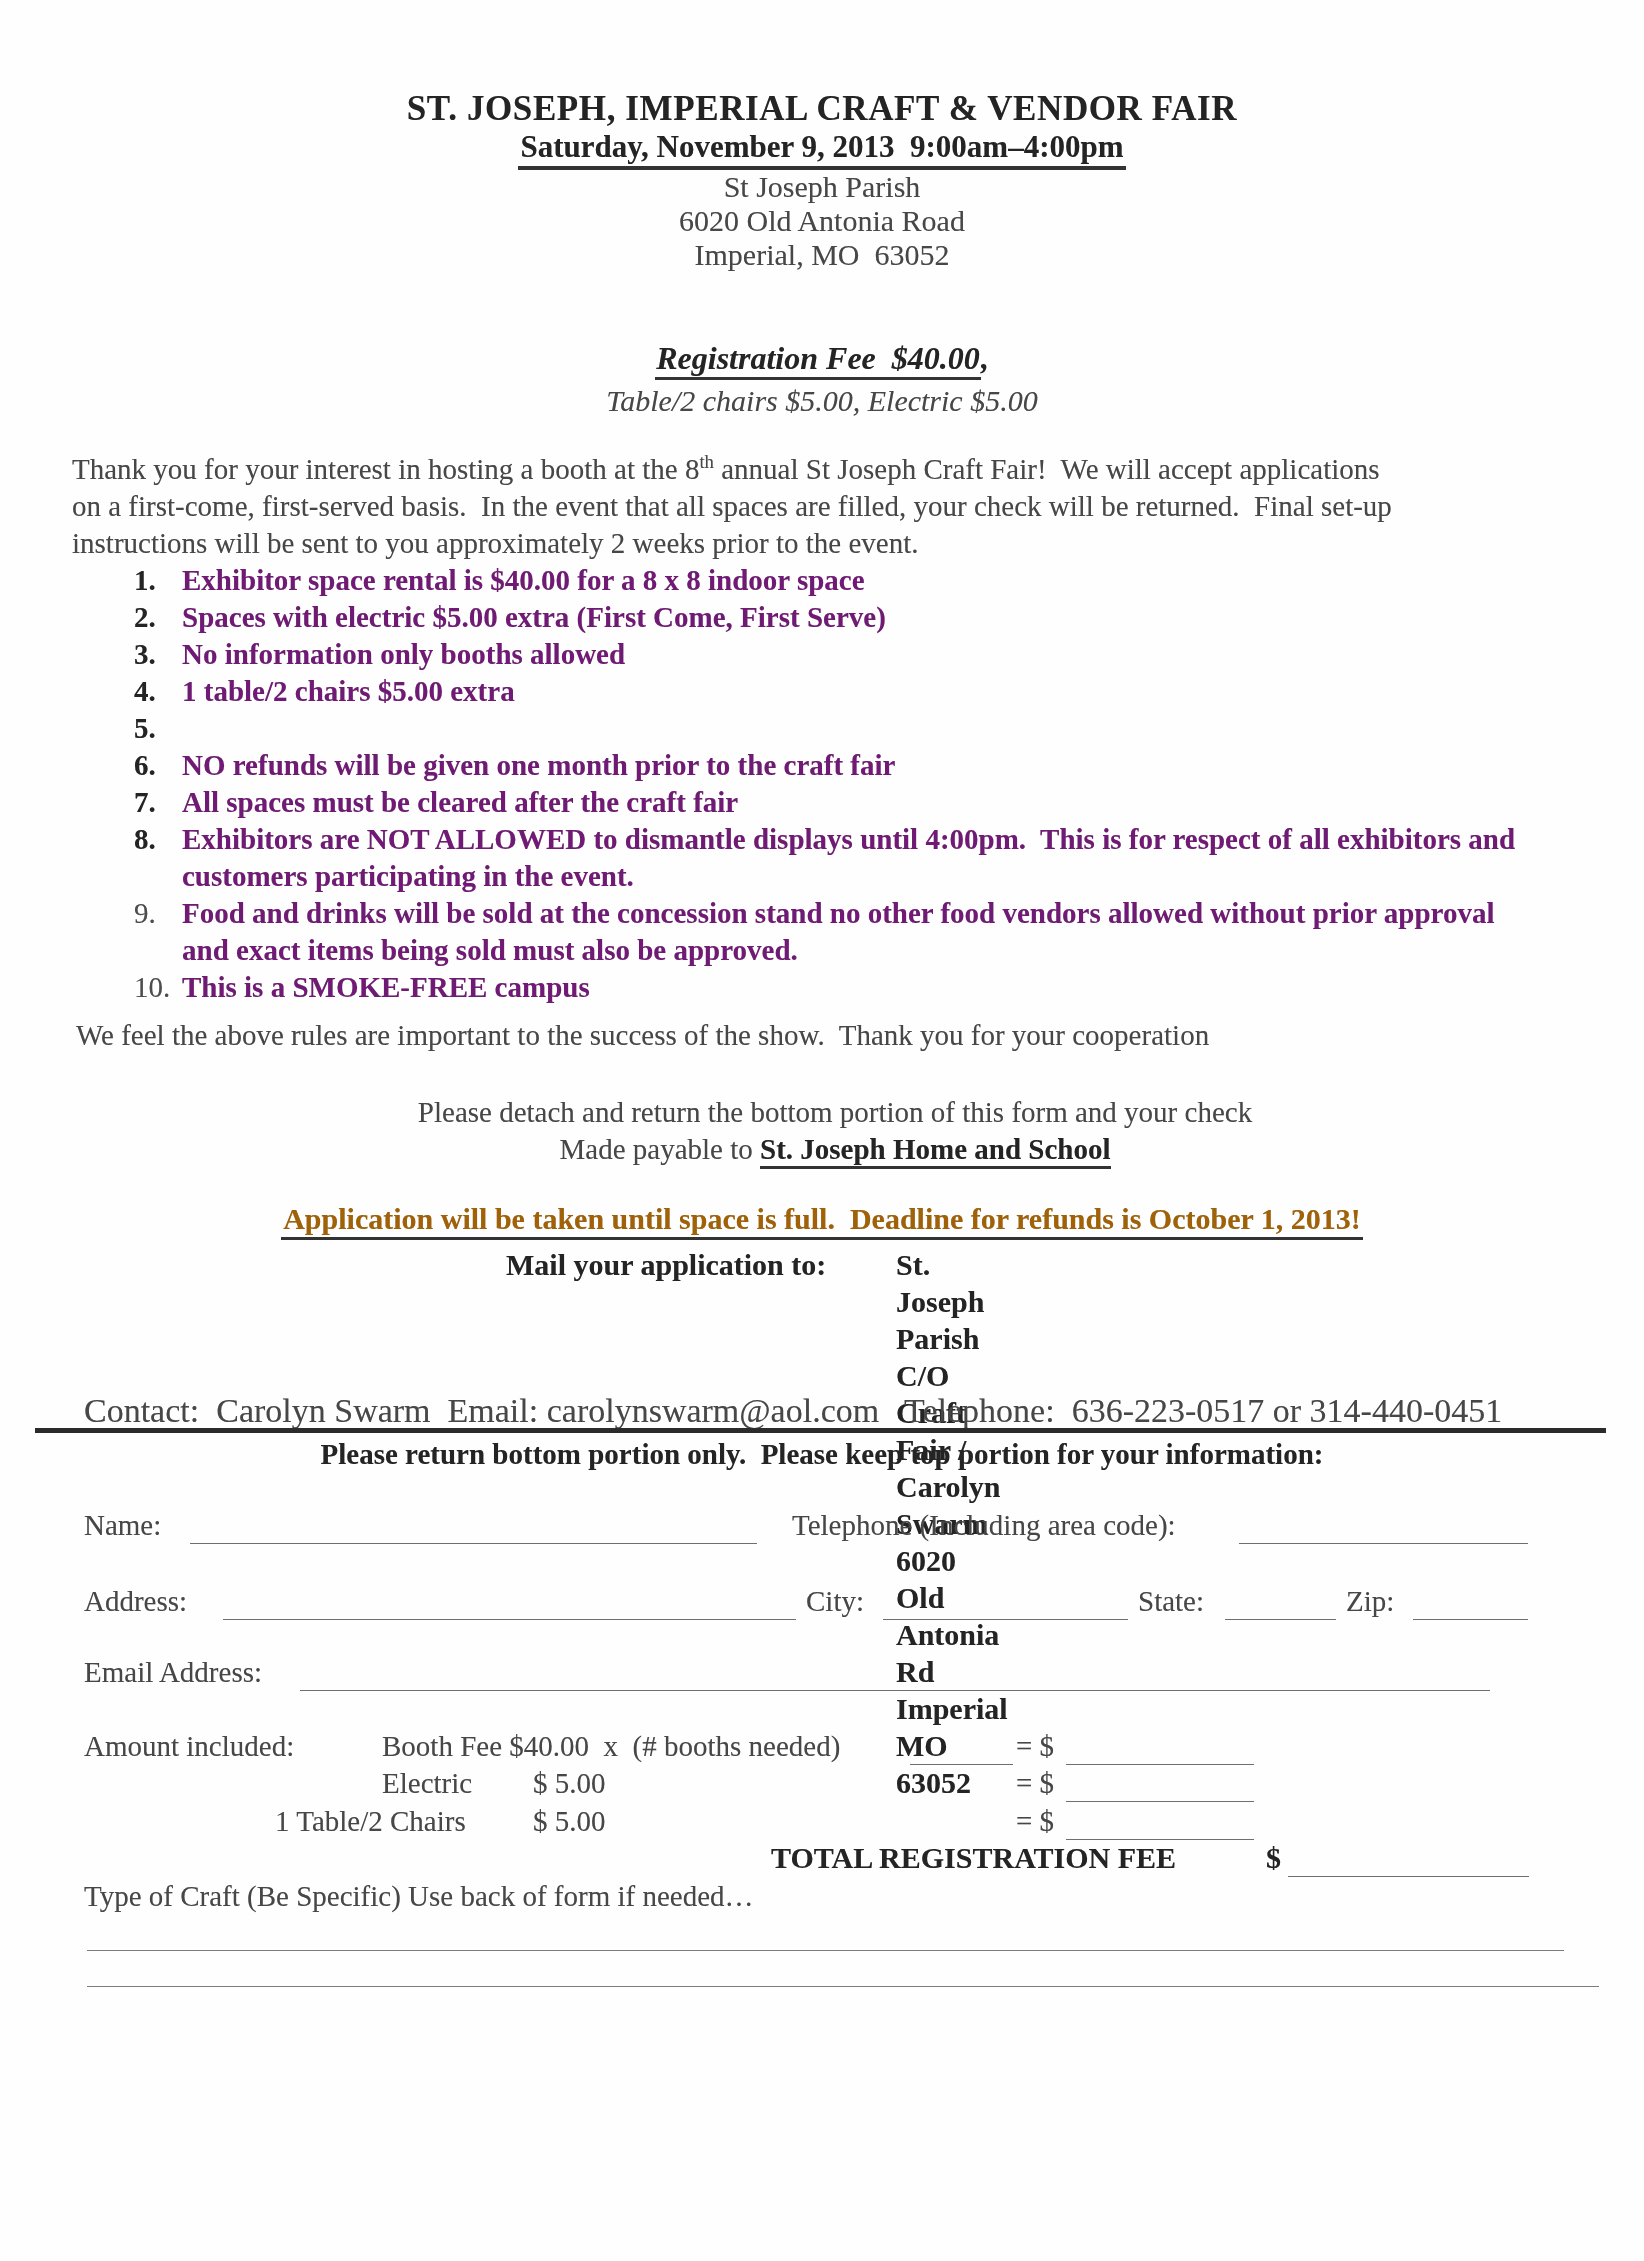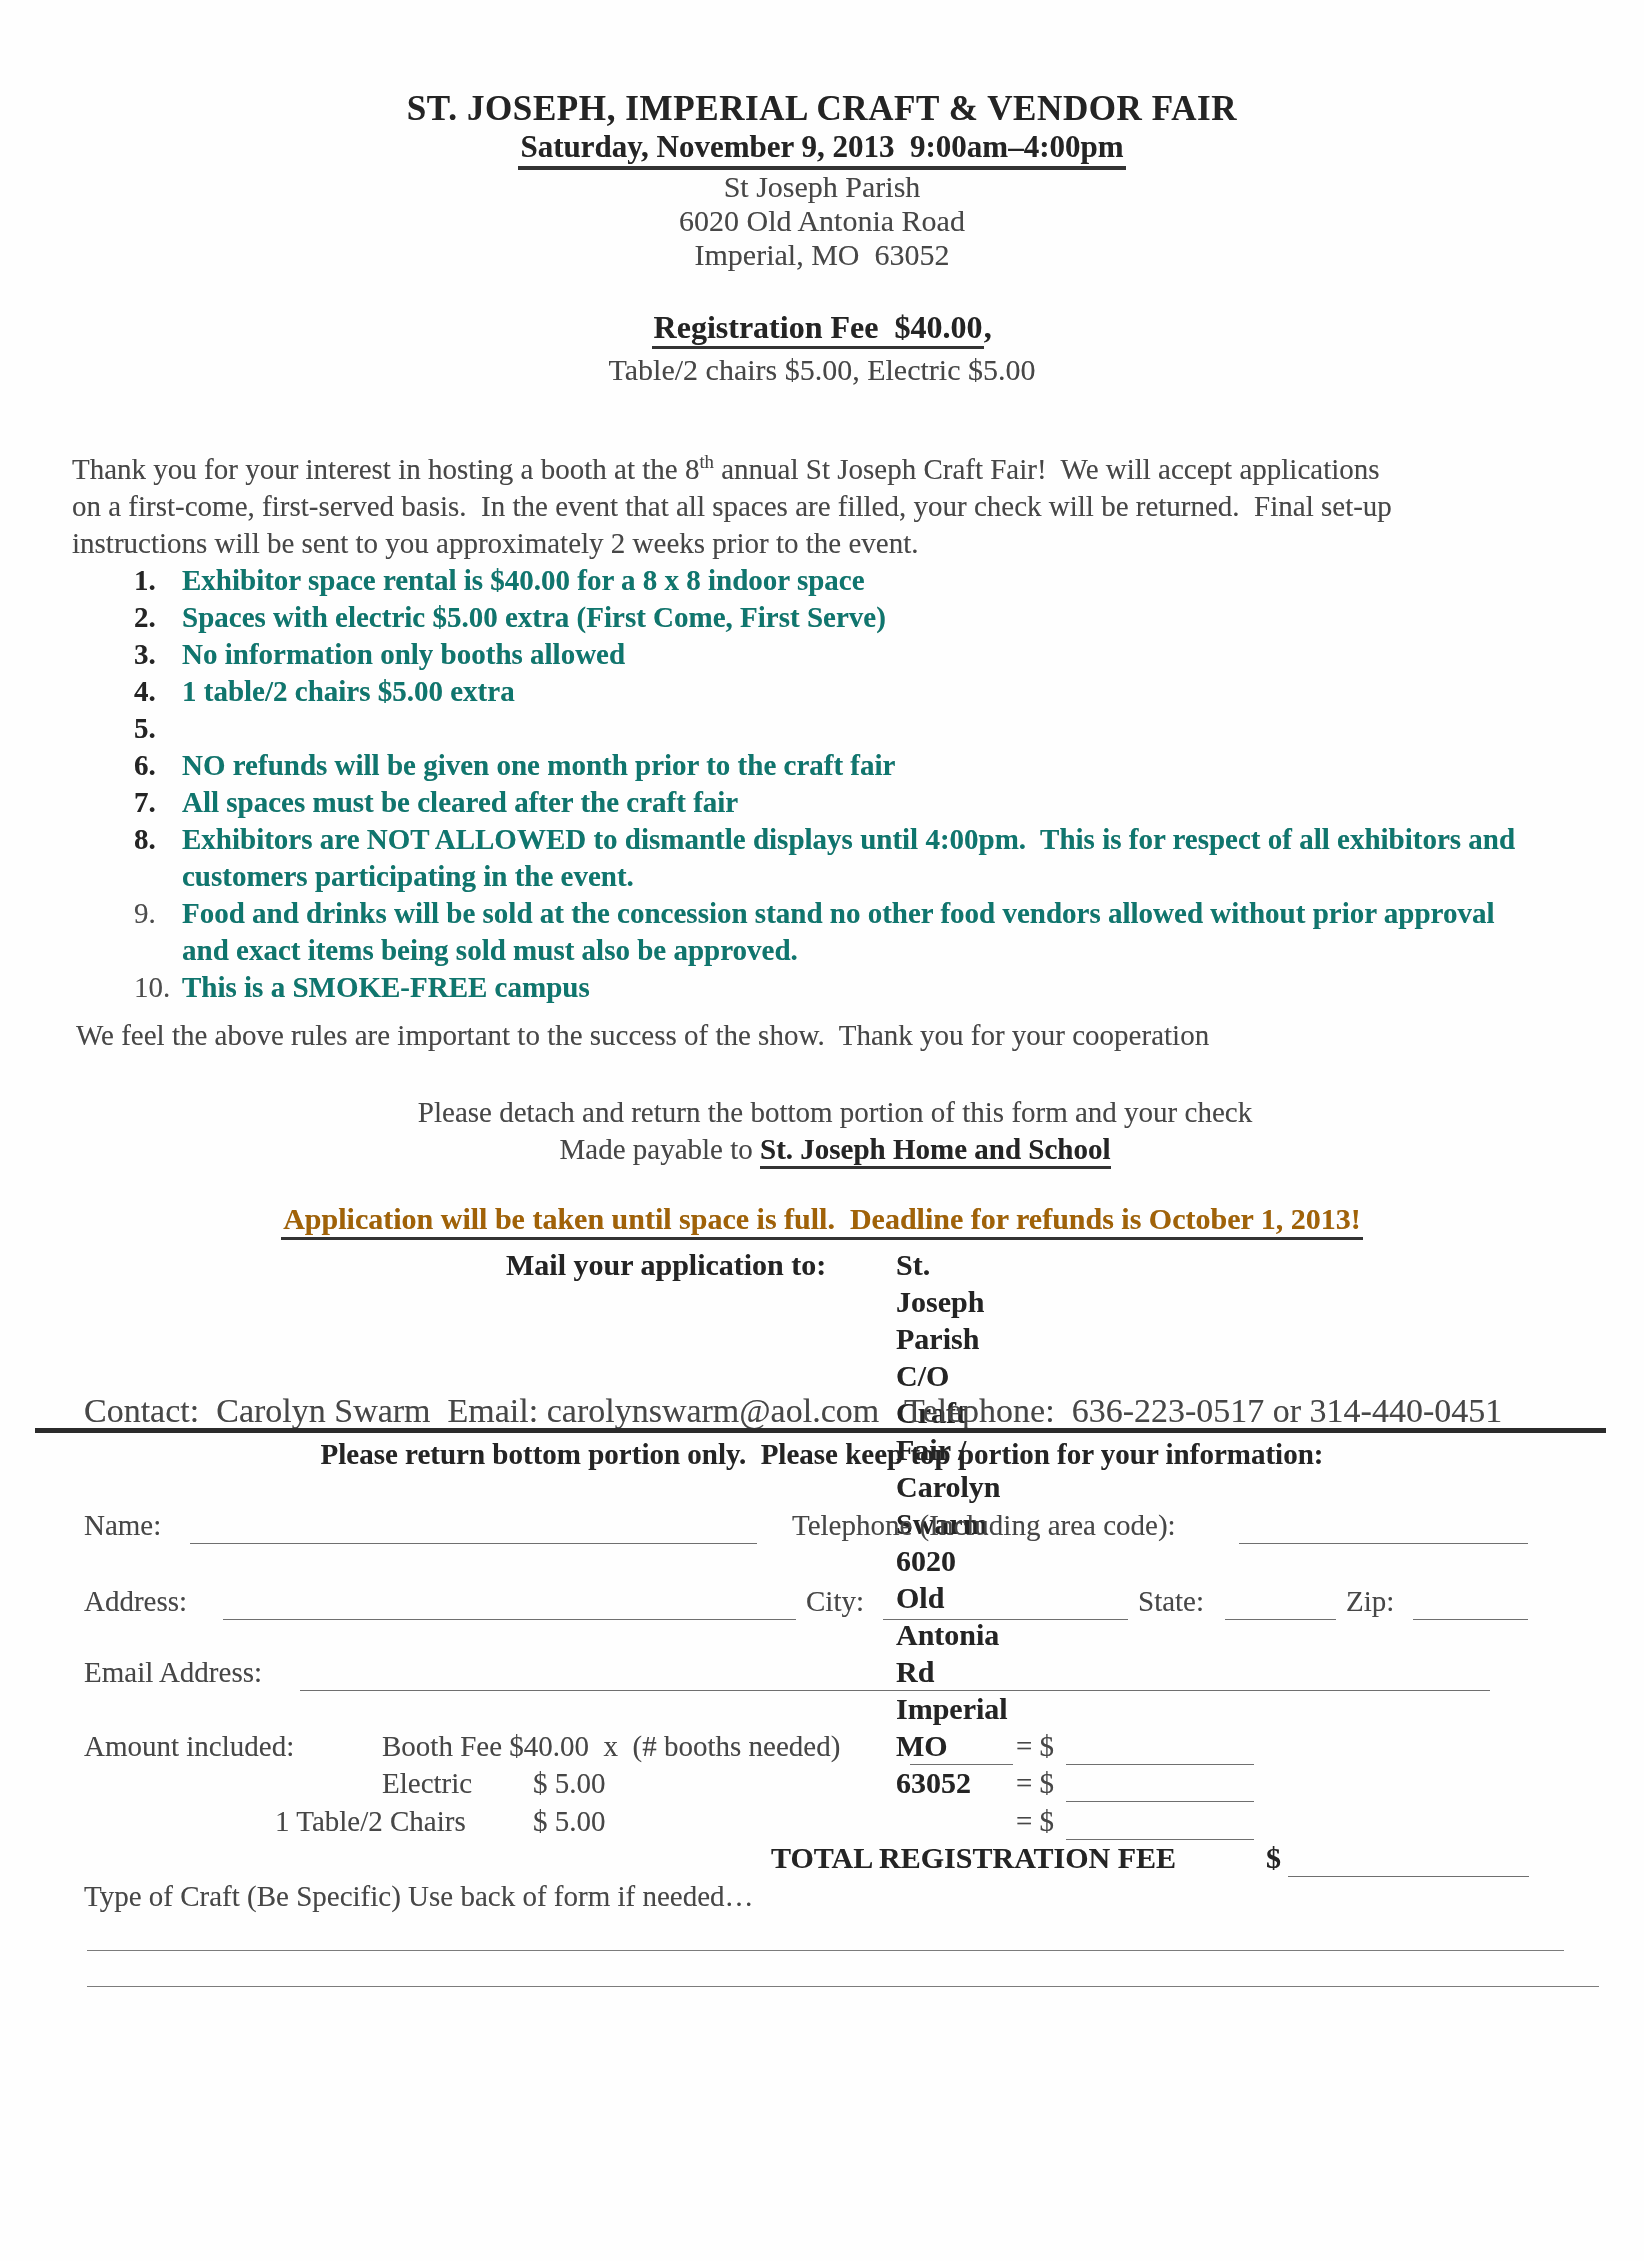--- a/index.html
+++ b/index.html
@@ -29,21 +29,21 @@
   .fee-comma { font-size:32px; }
   .fee-sub { font-size:30px; line-height:36px; margin-top:3.2px; }
 
   .intro { left:72px; width:1328px; font-size:29px; line-height:37px; }
   .sup { font-size:18.7px; vertical-align:super; line-height:0; }
 
   .rules { left:134px; width:1419px; font-size:29px; }
   .rule { display:flex; line-height:37px; }
   .rule .num { flex:none; width:48px; font-weight:bold; color:#242424; }
   .rule.light .num { font-weight:normal; color:#4d4d4d; }
-  .rule .rtext { font-weight:bold; color:#0f766e; max-width:1360px; }
+  .rule .rtext { font-weight:bold; color:#701a75; max-width:1360px; }
 
   .closing { left:76px; font-size:29px; line-height:37px; }
   .detach { font-size:29px; line-height:37px; }
   .payee { font-weight:bold; color:#242424; border-bottom:3.2px solid #333; padding-bottom:0.6px; }
 
   .deadline { display:inline-block; font-weight:bold; color:#a16207; font-size:30px;
               line-height:34px; border-bottom:3.9px solid #333; padding:0 2.6px 1.3px 2.6px; }
 
   .mail-row { left:506px; display:flex; align-items:flex-start; }
   .mail-label { font-weight:bold; color:#242424; font-size:30px; line-height:37px; }
@@ -66,21 +66,21 @@
 <div class="page scan">
 
   <div class="abs center" style="top:89px;">
     <div class="title bold" data-bind="header.title">ST. JOSEPH, IMPERIAL CRAFT &amp; VENDOR FAIR</div>
     <div><span class="date-line bold" data-bind="header.date_line">Saturday, November 9, 2013  9:00am–4:00pm</span></div>
     <div class="venue" data-bind="header.venue_name">St Joseph Parish</div>
     <div class="venue" data-bind="header.venue_street">6020 Old Antonia Road</div>
     <div class="venue" data-bind="header.venue_city">Imperial, MO  63052</div>
   </div>
 
-  <div class="abs center" style="top:309px;">
+  <div class="abs center" style="top:340px;font-style:italic;">
     <div>
       <span class="fee-title bold" data-bind="header.fee_title">Registration Fee  $40.00</span><span class="fee-comma bold" data-bind="header.fee_title_suffix">,</span>
     </div>
     <div class="fee-sub" data-bind="header.fee_subtitle">Table/2 chairs $5.00, Electric $5.00</div>
   </div>
 
   <div class="abs intro" style="top:451px;">
     <span data-bind="intro.text_before_sup">Thank you for your interest in hosting a booth at the 8</span><span class="sup" data-bind="intro.sup">th</span><span data-bind="intro.text_after_sup"> annual St Joseph Craft Fair!  We will accept applications on a first-come, first-served basis.  In the event that all spaces are filled, your check will be returned.  Final set-up instructions will be sent to you approximately 2 weeks prior to the event.</span>
   </div>
 

